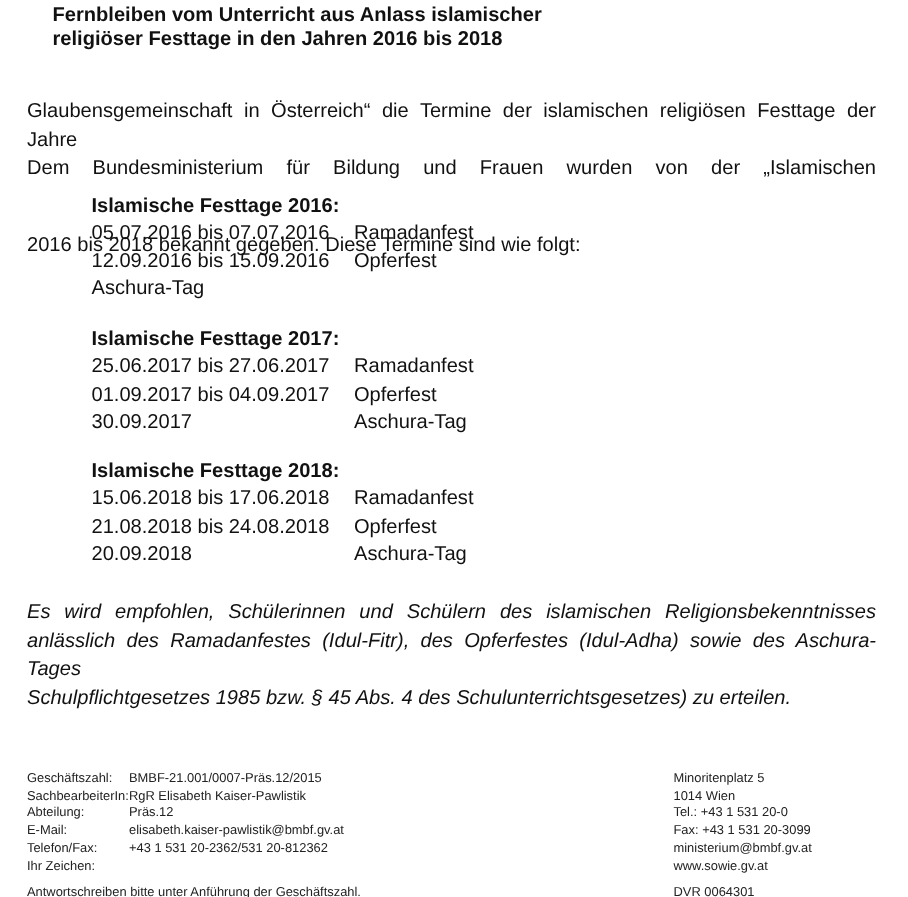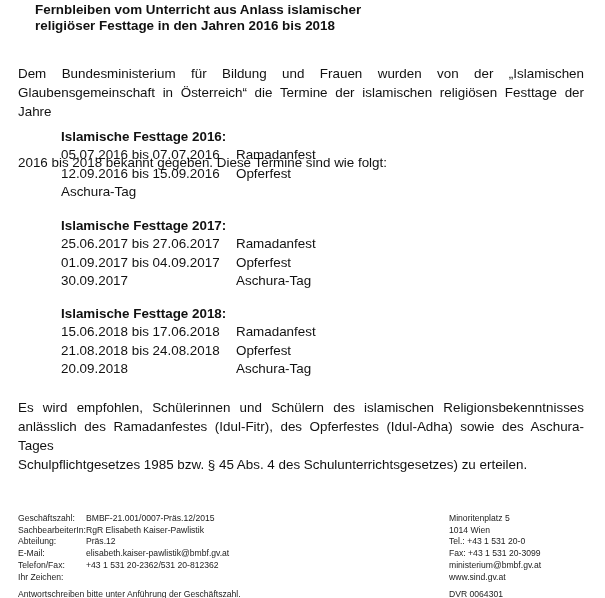--- a/index.html
+++ b/index.html
@@ -16,21 +16,21 @@
     font-size: 13.4px; line-height: 19px; text-align: justify;
   }
   .intro-line { display: block; text-align: justify; text-align-last: justify; }
   .intro-line.last { text-align-last: left; margin-top: 32px; }
   .year-block { position: absolute; left: 61px; font-size: 13.4px; line-height: 18.3px; }
   .year-heading { font-weight: bold; }
   .row { display: flex; }
   .row .dates { width: 175px; }
   .closing {
     position: absolute; left: 18px; top: 398px; width: 566px;
-    font-size: 13.4px; line-height: 19px;
+    font-size: 13.4px; line-height: 19px; font-style: italic;
   }
   .closing-line { display: block; text-align: justify; text-align-last: justify; }
   .closing-line.last { text-align-last: left; }
   .footer-left {
     position: absolute; left: 18px; top: 513px;
     font-size: 8.6px; line-height: 11.7px; color: #222;
   }
   .footer-left .frow { display: flex; }
   .footer-left .flabel { width: 68px; white-space: nowrap; }
   .footer-left .note { margin-top: 6px; }
@@ -42,22 +42,22 @@
 </style>
 </head>
 <body>
 
 <div class="title">
   <div>Fernbleiben vom Unterricht aus Anlass islamischer</div>
   <div>religiöser Festtage in den Jahren 2016 bis 2018</div>
 </div>
 
 <div class="intro">
+  <span class="intro-line">Glaubensgemeinschaft in Österreich“ die Termine der islamischen religiösen Festtage der Jahre</span>
   <span class="intro-line">Dem Bundesministerium für Bildung und Frauen wurden von der „Islamischen</span>
-  <span class="intro-line">Glaubensgemeinschaft in Österreich“ die Termine der islamischen religiösen Festtage der Jahre</span>
   <span class="intro-line last">2016 bis 2018 bekannt gegeben. Diese Termine sind wie folgt:</span>
 </div>
 
 <div class="year-block" style="top:128px">
   <div class="year-heading">Islamische Festtage 2016:</div>
   <div class="row">
     <span class="dates">05.07.2016 bis 07.07.2016</span>
     <span>Ramadanfest</span>
   </div>
   <div class="row">
@@ -134,15 +134,15 @@
   </div>
   <div class="note">Antwortschreiben bitte unter Anführung der Geschäftszahl.</div>
 </div>
 
 <div class="footer-right">
   <div>Minoritenplatz 5</div>
   <div>1014 Wien</div>
   <div>Tel.: +43 1 531 20-0</div>
   <div>Fax: +43 1 531 20-3099</div>
   <div>ministerium@bmbf.gv.at</div>
-  <div>www.sind.gv.at</div>
+  <div>www.sowie.gv.at</div>
   <div class="dvr">DVR 0064301</div>
 </div>
 
 </body></html>

